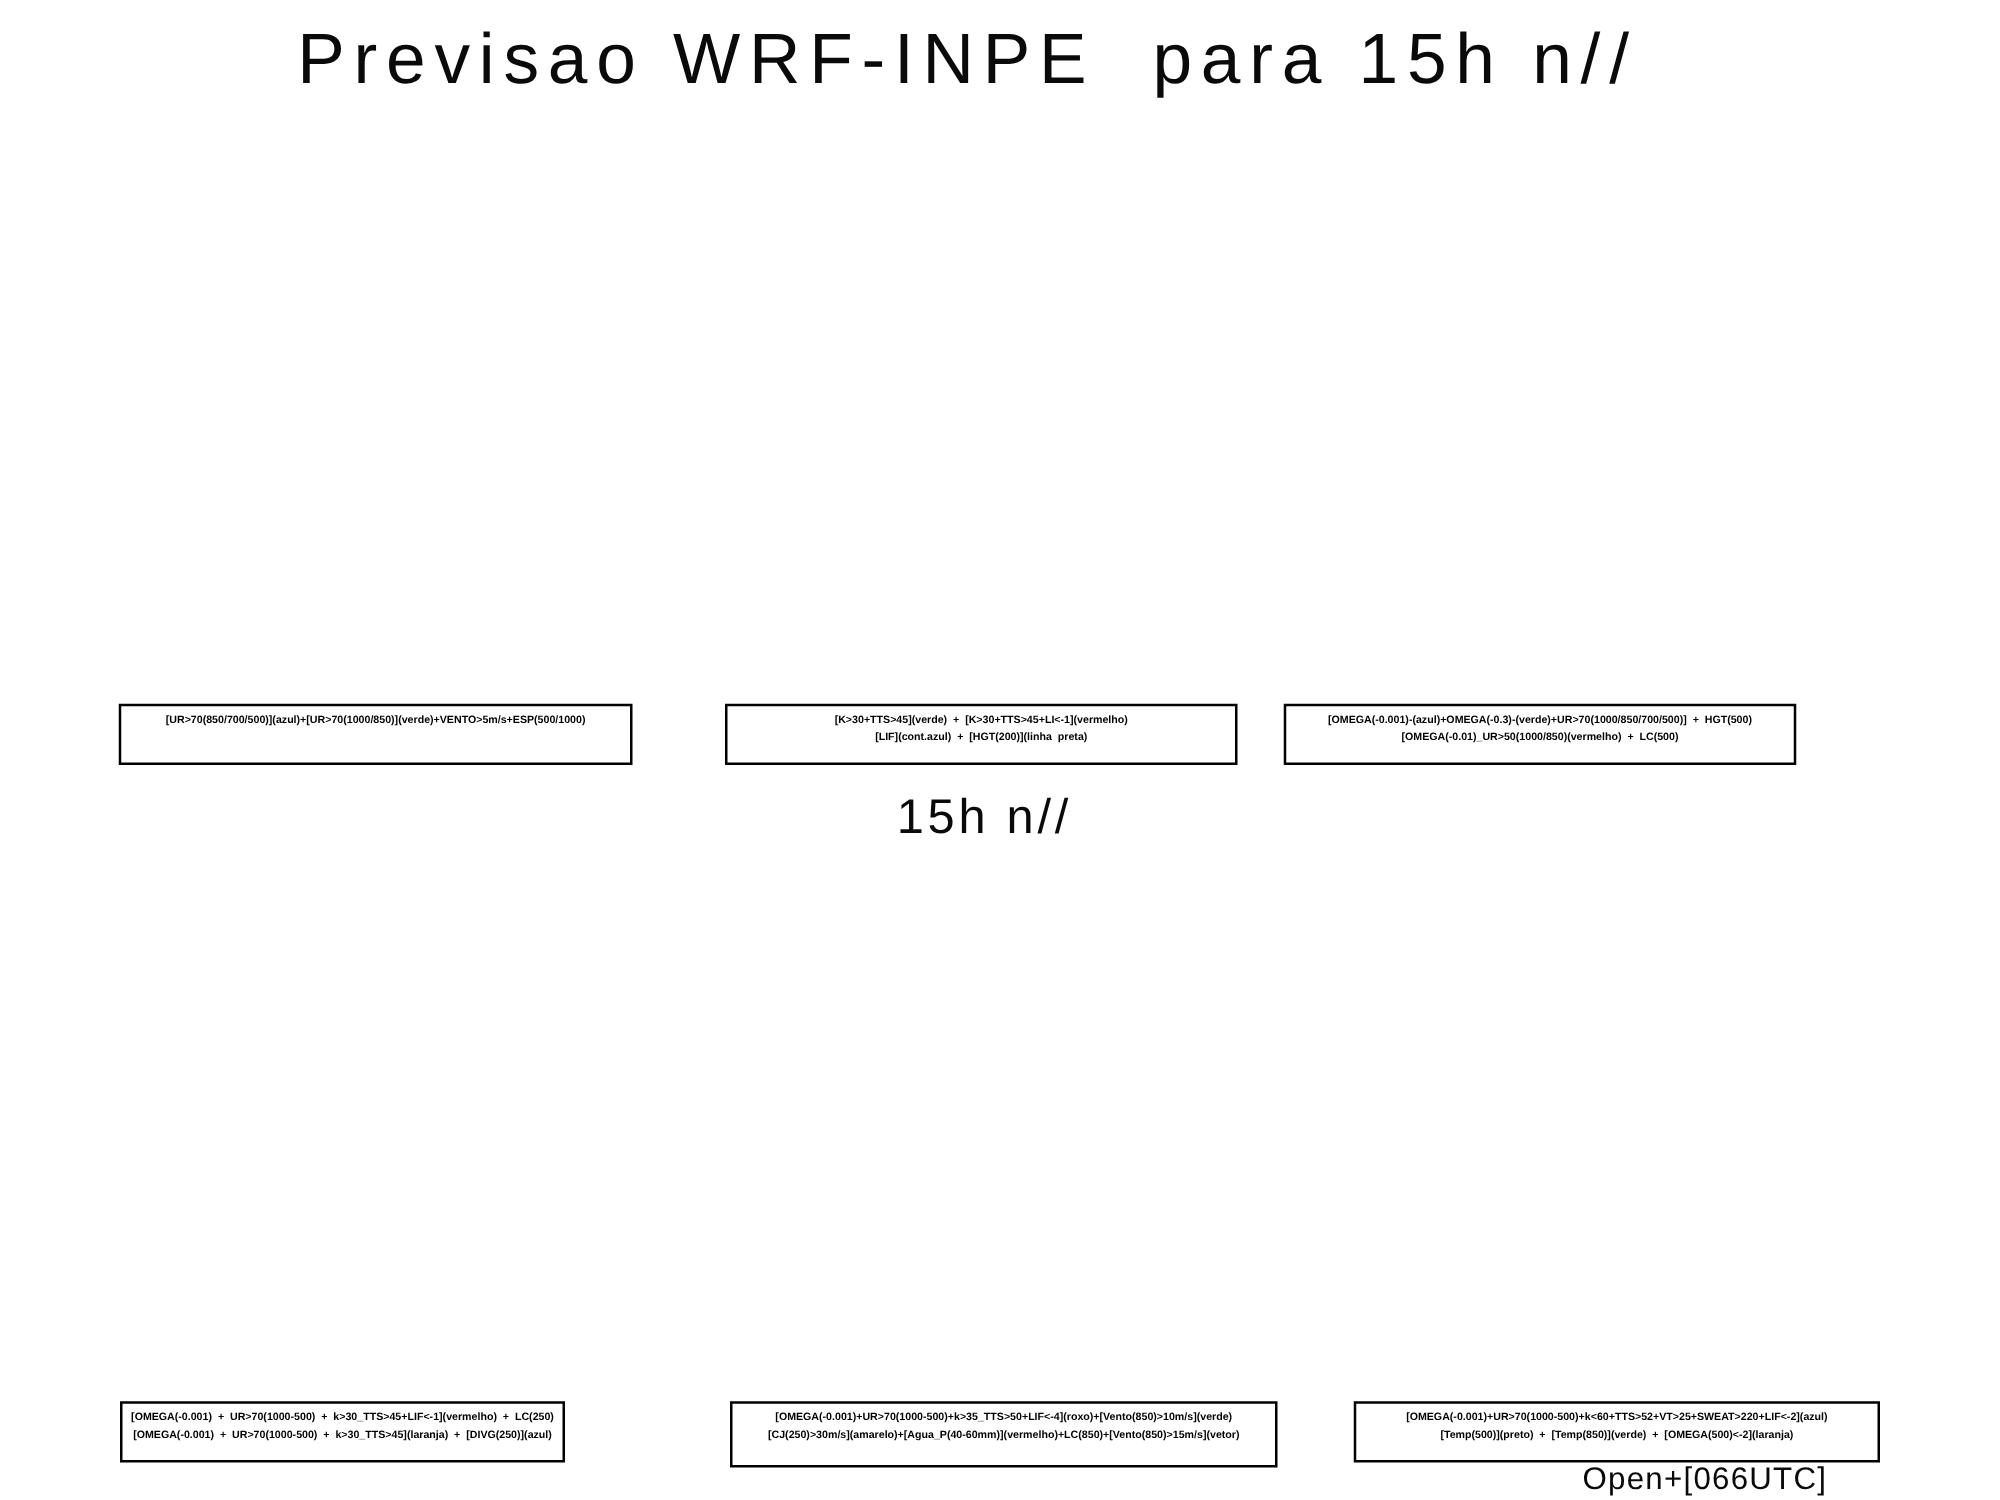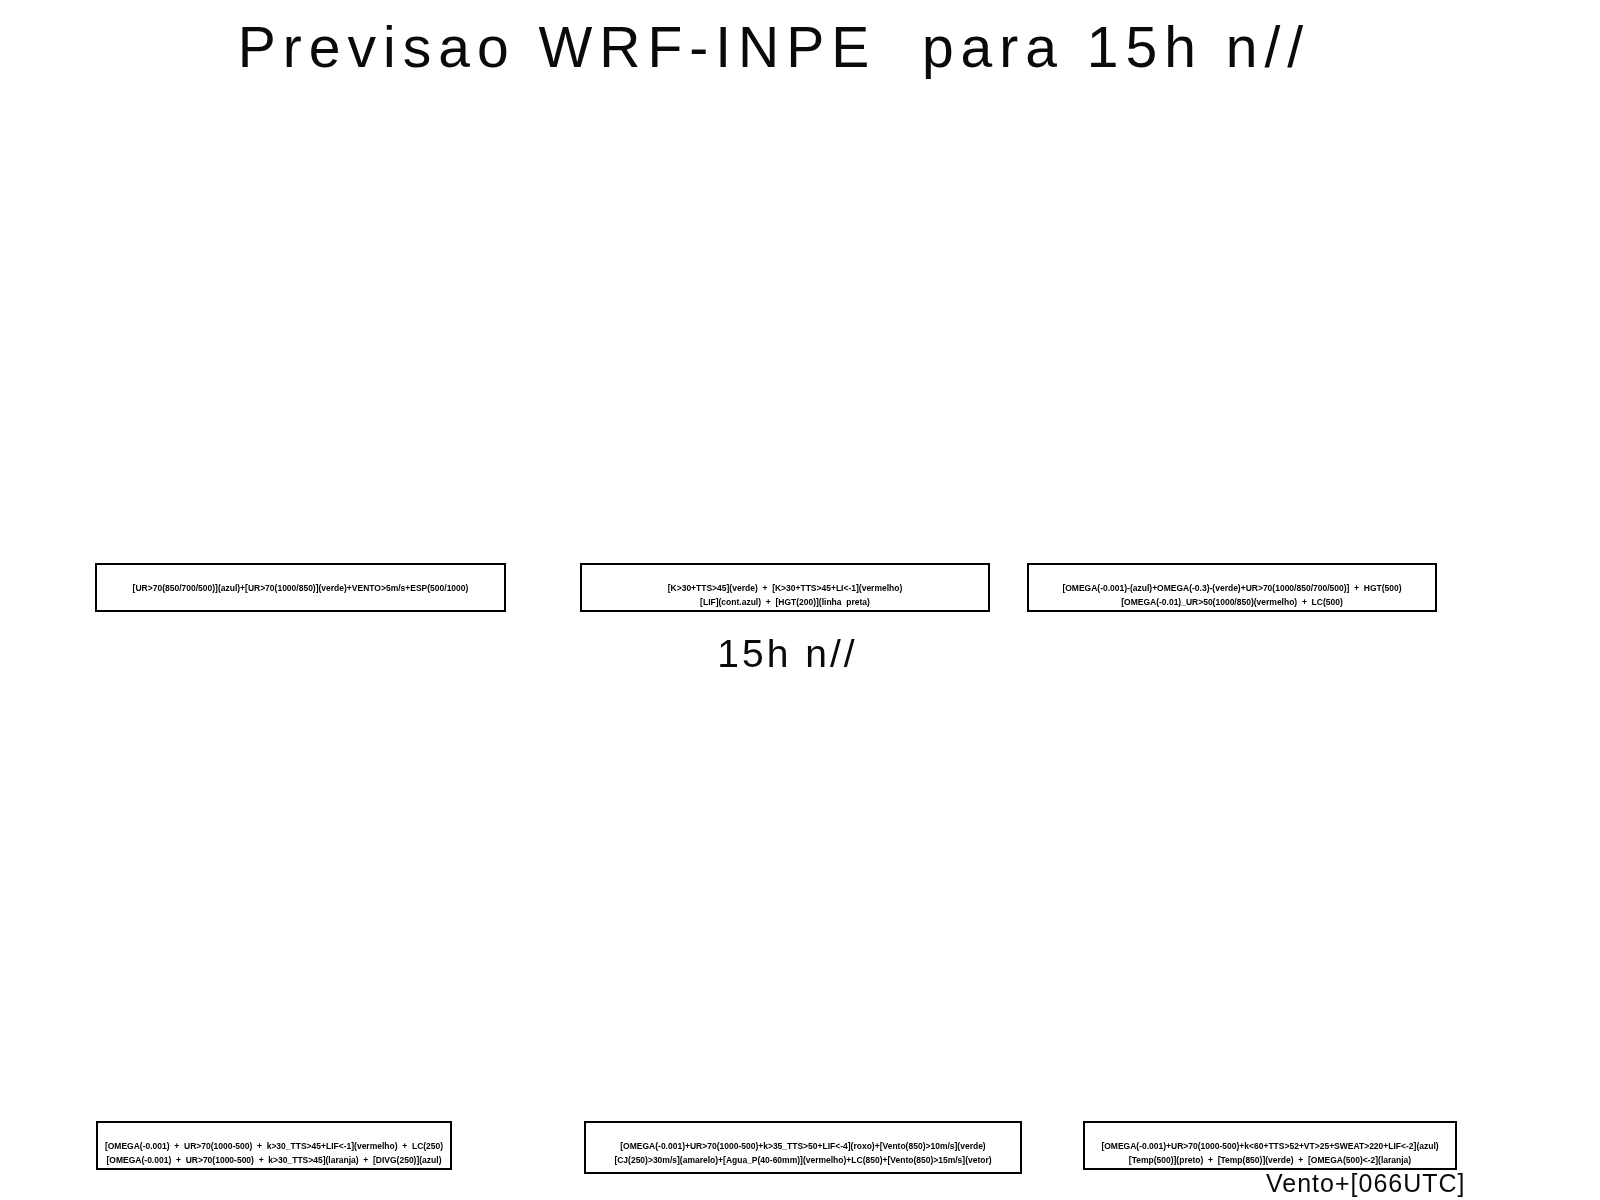--- a/index.html
+++ b/index.html
@@ -49,37 +49,37 @@
     letter-spacing: 1px;
     white-space: pre;
   }
   
   .legend-box {
     position: absolute;
     box-sizing: border-box;
     border: 2px solid #000000;
     background: #ffffff;
     text-align: center;
-    padding-top: 16px;
+    padding-top: 3px;
     overflow: visible;
   }
   .lb-line {
     font-family: "Liberation Sans", sans-serif;
     font-size: 8.5px;
     font-weight: bold;
     line-height: 14px;
     white-space: pre;
     color: #000000;
   }
   .pos-tl { left: 95px;  top: 563px;  width: 411px; height: 49px; }
   .pos-tc { left: 580px; top: 563px;  width: 410px; height: 49px; }
   .pos-tr { left: 1027px;top: 563px;  width: 410px; height: 49px; }
   .pos-bl { left: 96px;  top: 1121px; width: 356px; height: 49px; }
   .pos-bc { left: 584px; top: 1121px; width: 438px; height: 53px; text-align: center; }
-  .pos-br { left: 1083px;top: 1121px; width: 374px; height: 49px; }
+  .pos-br { left: 1083px;top: 1121px; width: 421px; height: 49px; }
   
   .map-panel {
     position: absolute;
     background: #ffffff;
   }
   .map-top    { left: 0; top: 90px;  width: 1600px; height: 465px; }
   .map-bottom { left: 0; top: 680px; width: 1600px; height: 435px; }
 </style>
 </head>
 <body>
@@ -117,15 +117,15 @@
   <div class="legend-box pos-bc">
     <div class="lb-line">[OMEGA(-0.001)+UR&gt;70(1000-500)+k&gt;35_TTS&gt;50+LIF&lt;-4](roxo)+[Vento(850)&gt;10m/s](verde)</div>
     <div class="lb-line">[CJ(250)&gt;30m/s](amarelo)+[Agua_P(40-60mm)](vermelho)+LC(850)+[Vento(850)&gt;15m/s](vetor)</div>
   </div>
 
   <div class="legend-box pos-br">
     <div class="lb-line">[OMEGA(-0.001)+UR&gt;70(1000-500)+k&lt;60+TTS&gt;52+VT&gt;25+SWEAT&gt;220+LIF&lt;-2](azul)</div>
     <div class="lb-line">[Temp(500)](preto)  +  [Temp(850)](verde)  +  [OMEGA(500)&lt;-2](laranja)</div>
   </div>
 
-  <div class="footer-label stroke-text">Vento+[066UTC]</div>
+  <div class="footer-label stroke-text">Open+[066UTC]</div>
 
 </div>
 
 </body></html>

